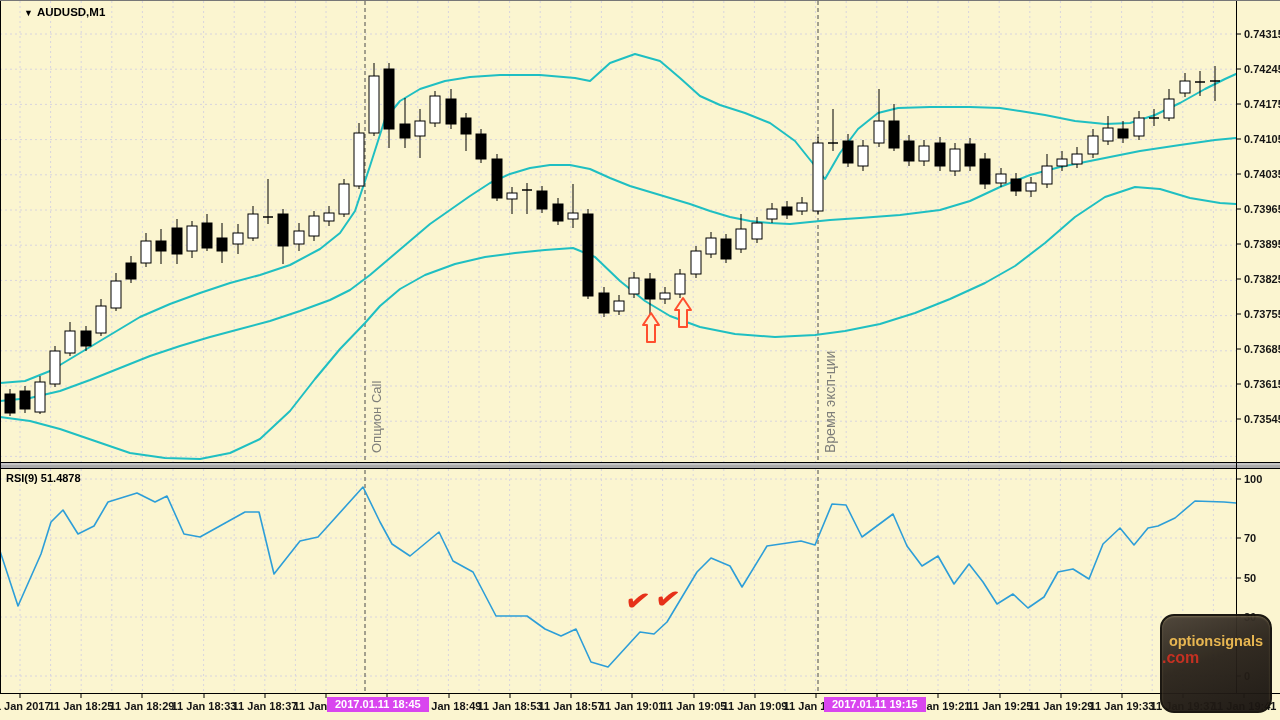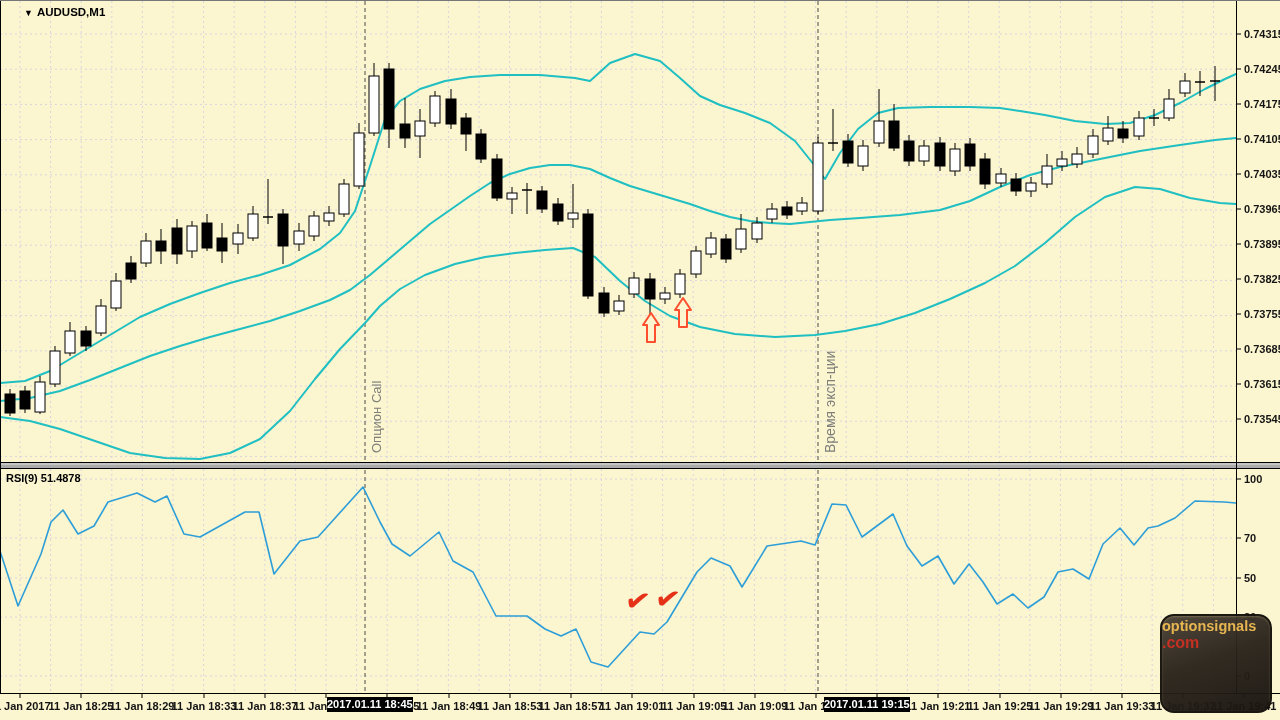--- a/index.html
+++ b/index.html
@@ -6,34 +6,34 @@
   .root{position:relative;width:1280px;height:720px;background:#FBF5D0;overflow:hidden;
         font-family:"Liberation Sans",sans-serif;border-top:1px solid #777;}
   svg text{font:bold 11px "Liberation Sans",sans-serif;fill:#141414;}
   .sym-label{position:absolute;left:24px;top:5px;font:bold 11.5px "Liberation Sans",sans-serif;color:#000;z-index:5;}
   .sym-label .tri{font-size:9px;margin-right:4px;}
   .rsi-label{position:absolute;left:6px;top:471px;font:bold 11px "Liberation Sans",sans-serif;color:#000;z-index:5;}
   .event-label{position:absolute;transform:rotate(-90deg);transform-origin:0 0;
         color:#7E7E7A;font:14px "Liberation Sans",sans-serif;white-space:nowrap;z-index:4;}
   .event-label.e1{left:369px;top:452px;font-size:13px;}
   .event-label.e2{left:822px;top:452px;}
-  .time-badge{position:absolute;top:696px;height:13px;background:#000000;color:#FFFFFF;
-        font:bold 11px "Liberation Sans",sans-serif;padding:1px 0;white-space:nowrap;z-index:6;}
+  .time-badge{position:absolute;top:696px;height:13px;background:#d946ef;color:#FFFFFF;
+        font:bold 11px "Liberation Sans",sans-serif;padding:1px 8px;white-space:nowrap;z-index:6;}
   .badge1{left:327px;}
   .badge2{left:776px;margin-left:48px;}
   .logo{position:absolute;left:1160px;top:613px;width:112px;height:99px;border-radius:14px;
         background:linear-gradient(160deg,#4A4136 0%,#2A231B 45%,#191410 100%);
         border:2px solid #120F0A;box-sizing:border-box;z-index:10;opacity:0.96;
         box-shadow:inset 0 1px 2px rgba(255,230,160,0.25);}
   .logo .win{font:bold 42px "Liberation Sans",sans-serif;letter-spacing:-2px;line-height:40px;
         text-align:center;margin-top:4px;
         background:linear-gradient(180deg,#F6E2A2 5%,#D9AE5F 45%,#8F6A25 95%);
         -webkit-background-clip:text;background-clip:text;color:#D9AE5F;
         -webkit-text-fill-color:transparent;}
-  .logo .sig{font:bold 14.5px "Liberation Sans",sans-serif;color:#E7B44C;margin-top:2px;}
+  .logo .sig{font:bold 14.5px "Liberation Sans",sans-serif;color:#E7B44C;text-align:center;margin-top:17px;}
   .logo .com{font:bold 16px "Liberation Sans",sans-serif;color:#C2291B;text-align:left;padding-left:0;margin-top:0px;}
 </style>
 </head>
 <body>
 
 <div class="root">
   <svg id="chart" width="1280" height="720" style="position:absolute;left:0;top:0;">
       <line x1="20" y1="0" x2="20" y2="461" stroke="#D8D4DE" stroke-dasharray="2 3"></line>
       <line x1="20" y1="468" x2="20" y2="692" stroke="#D8D4DE" stroke-dasharray="2 3"></line>
       <line x1="50.6" y1="0" x2="50.6" y2="461" stroke="#D8D4DE" stroke-dasharray="2 3"></line>

